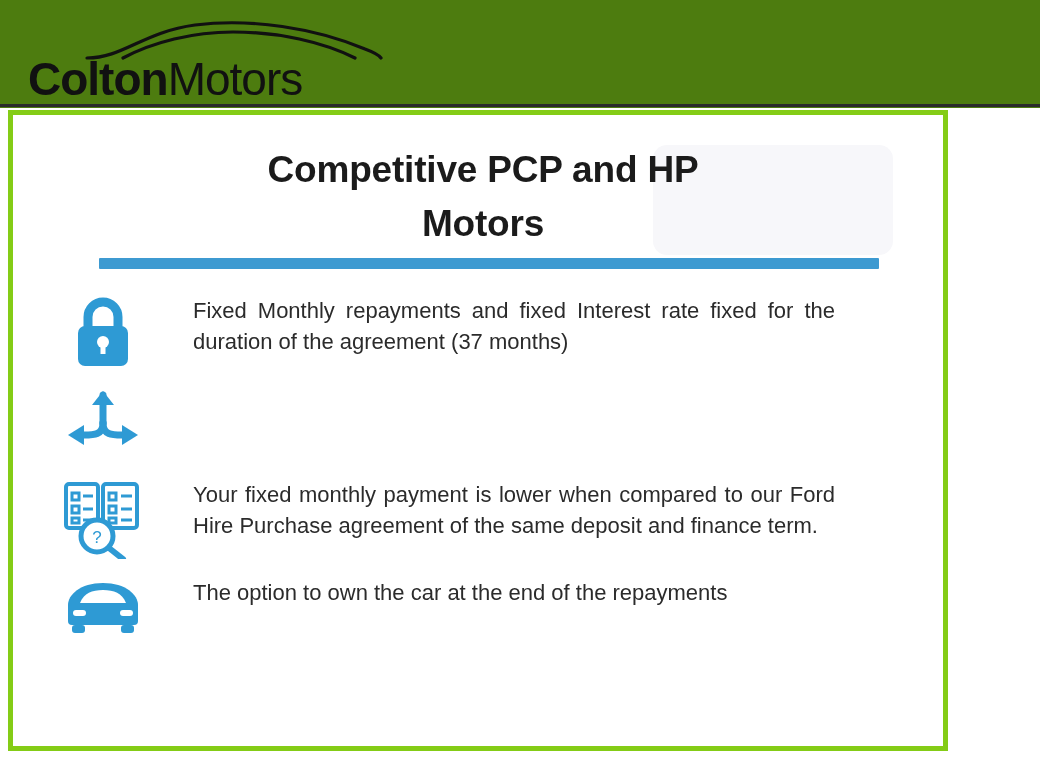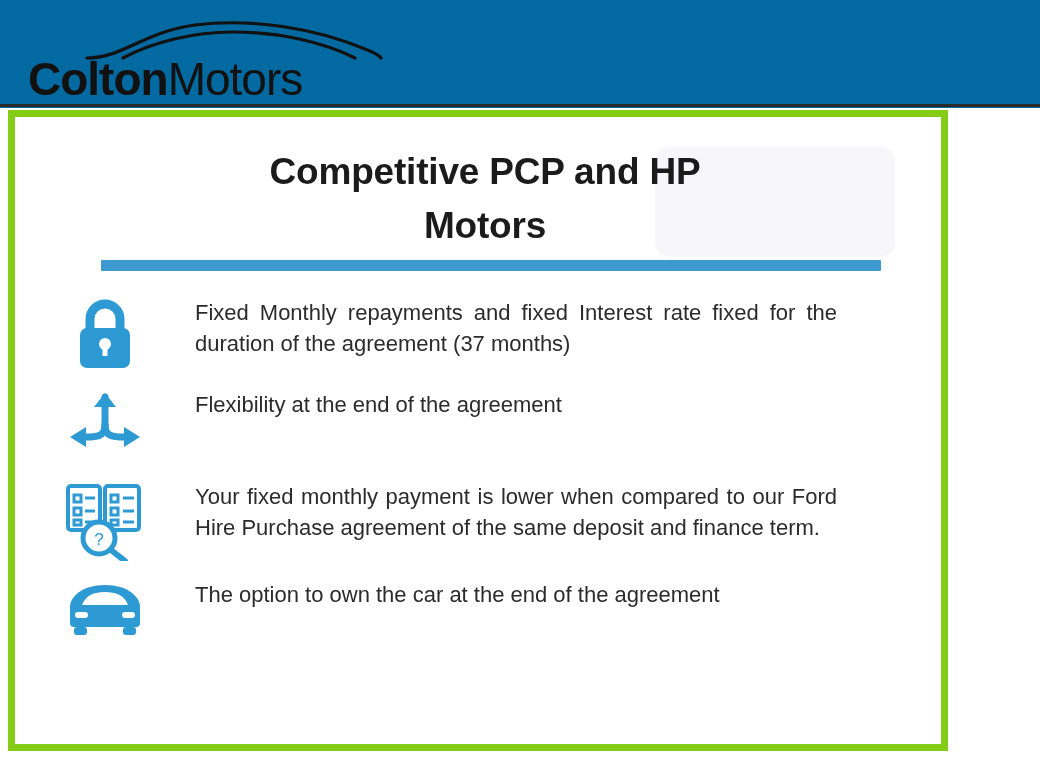--- a/index.html
+++ b/index.html
@@ -15,21 +15,21 @@
     position: relative;
   }
 
   
   .header {
     position: absolute;
     left: 0;
     top: 0;
     width: 1040px;
     height: 108px;
-    background: #0369a1;
+    background: #4d7c0f;
   }
 
   .logo-wrap {
     position: absolute;
     left: 28px;
     top: 14px;
     width: 370px;
     height: 86px;
   }
   .logo-swoosh {
@@ -74,21 +74,21 @@
   }
 
   
   .slide {
     position: absolute;
     left: 8px;
     top: 110px;
     width: 940px;
     height: 641px;
     background: #ffffff;
-    border: 7px solid #84cc16;
+    border: 5px solid #84cc16;
     box-sizing: border-box;
   }
 
   .ghost-watermark {
     position: absolute;
     left: 640px;
     top: 30px;
     width: 240px;
     height: 110px;
     background: #f7f7fa;
@@ -205,21 +205,20 @@
       <div class="icon-box">
         <svg class="icon-svg" width="78" height="62" viewBox="0 0 78 62">
           <path d="M39 6 L39 34" stroke="#2e9ad4" stroke-width="7" fill="none" stroke-linecap="round"></path>
           <path d="M39 2 L50 16 L28 16 Z" class="accent"></path>
           <path d="M39 34 C 39 46, 30 46, 20 46" stroke="#2e9ad4" stroke-width="7" fill="none" stroke-linecap="round"></path>
           <path d="M4 46 L20 36 L20 56 Z" class="accent"></path>
           <path d="M39 34 C 39 46, 48 46, 58 46" stroke="#2e9ad4" stroke-width="7" fill="none" stroke-linecap="round"></path>
           <path d="M74 46 L58 36 L58 56 Z" class="accent"></path>
         </svg>
       </div>
-      <div class="text">Flexibility at the end of the agreement</div>
     </div>
 
     <div class="feature">
       <div class="icon-box">
         <svg class="icon-svg" width="80" height="78" viewBox="0 0 80 78">
           <rect x="3" y="3" width="32" height="44" rx="3" fill="none" stroke="#2e9ad4" stroke-width="4"></rect>
           <rect x="40" y="3" width="34" height="44" rx="3" fill="none" stroke="#2e9ad4" stroke-width="4"></rect>
           <rect x="9" y="12" width="7" height="7" fill="none" stroke="#2e9ad4" stroke-width="3"></rect>
           <rect x="9" y="25" width="7" height="7" fill="none" stroke="#2e9ad4" stroke-width="3"></rect>
           <rect x="9" y="37" width="7" height="5" fill="none" stroke="#2e9ad4" stroke-width="3"></rect>
@@ -240,17 +239,17 @@
       <div class="icon-box">
         <svg class="icon-svg" width="86" height="60" viewBox="0 0 86 60">
           <path d="M8 42 V26 C 8 16, 20 4, 43 4 C 66 4, 78 16, 78 26 V42 a4 4 0 0 1 -4 4 H12 a4 4 0 0 1 -4 -4 Z" class="accent"></path>
           <path d="M20 24 C 24 14, 32 11, 43 11 C 54 11, 62 14, 66 24 Z" fill="#ffffff"></path>
           <rect x="13" y="31" width="13" height="6" rx="3" fill="#ffffff"></rect>
           <rect x="60" y="31" width="13" height="6" rx="3" fill="#ffffff"></rect>
           <rect x="12" y="46" width="13" height="8" rx="3" class="accent"></rect>
           <rect x="61" y="46" width="13" height="8" rx="3" class="accent"></rect>
         </svg>
       </div>
-      <div class="text">The option to own the car at the end of the agreement</div>
+      <div class="text">The option to own the car at the end of the repayments</div>
     </div>
 
   </div>
 </div>
 
 </body></html>

